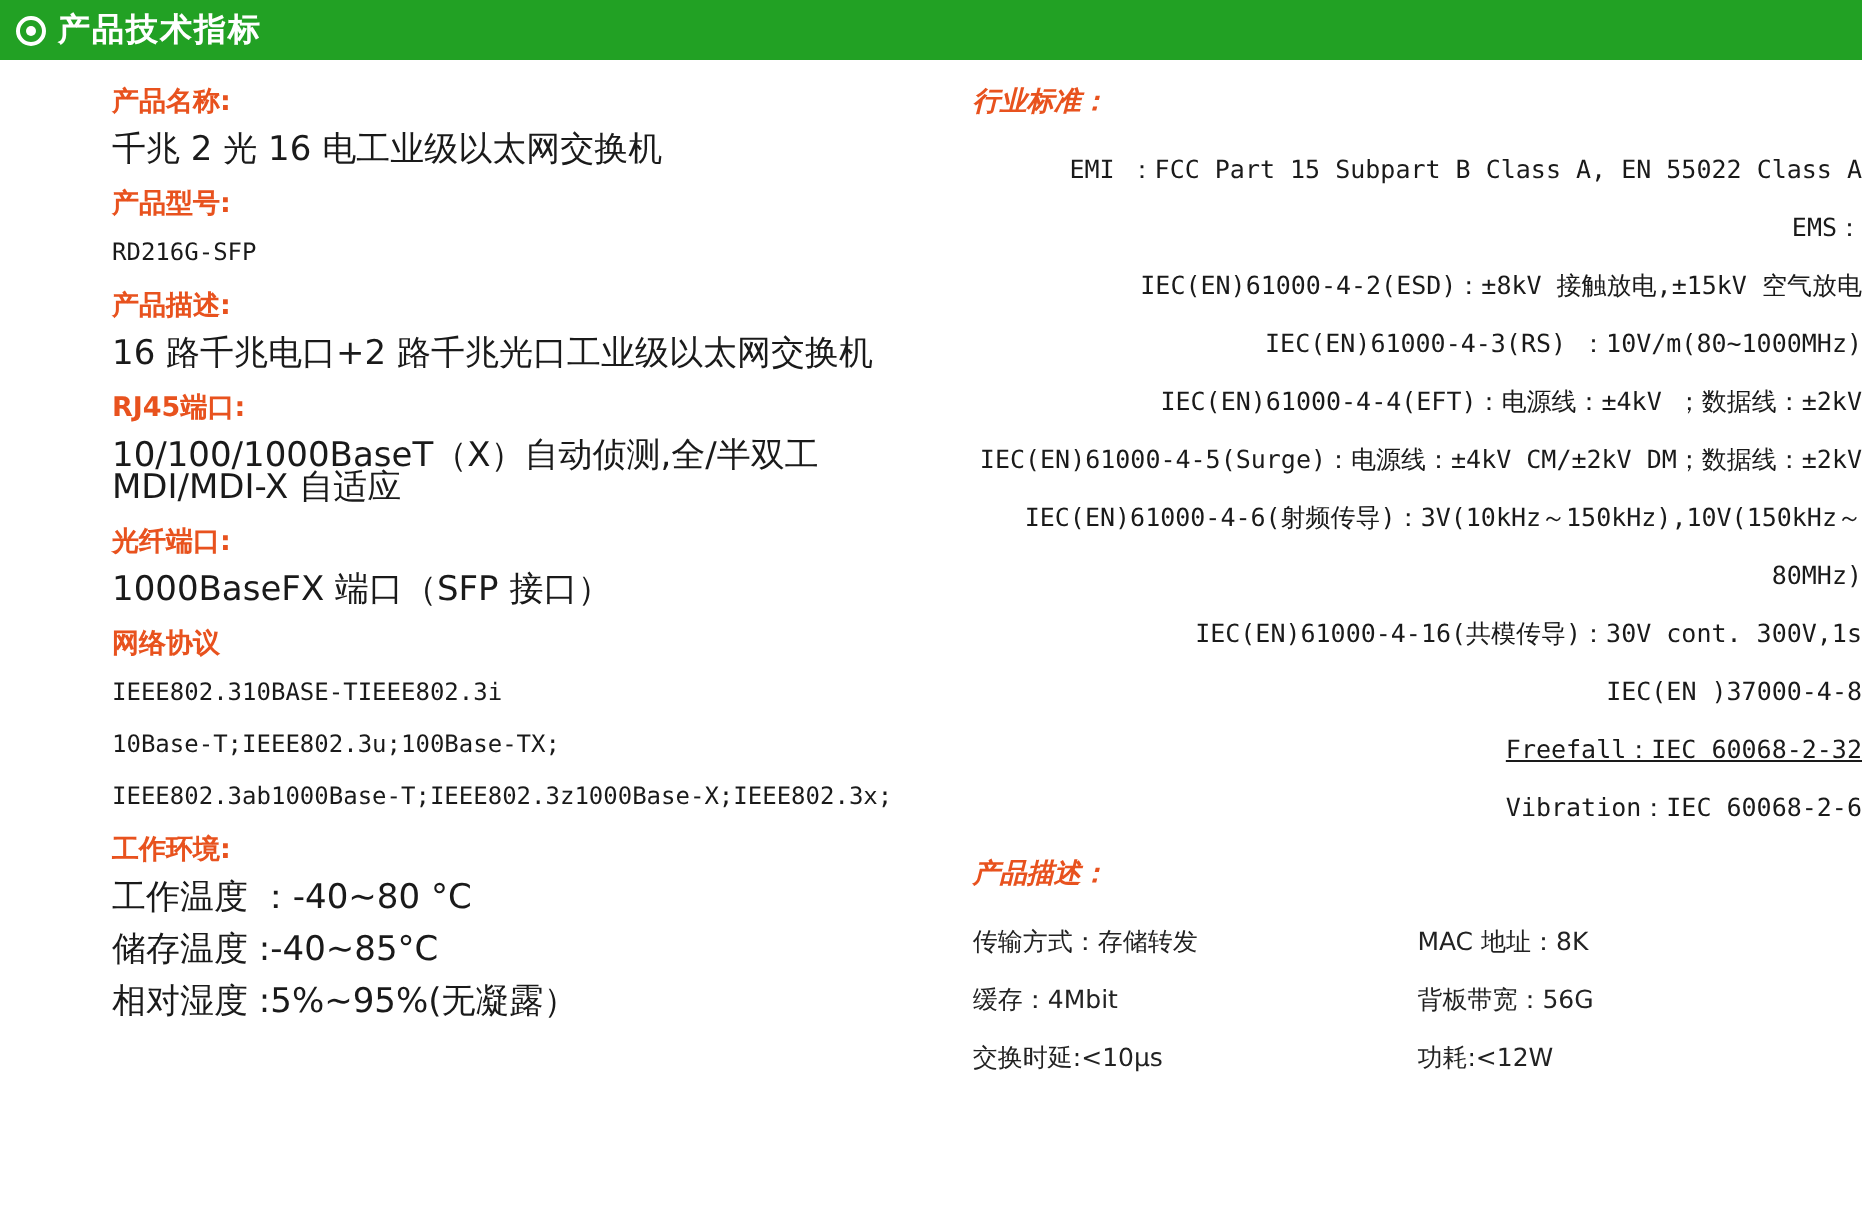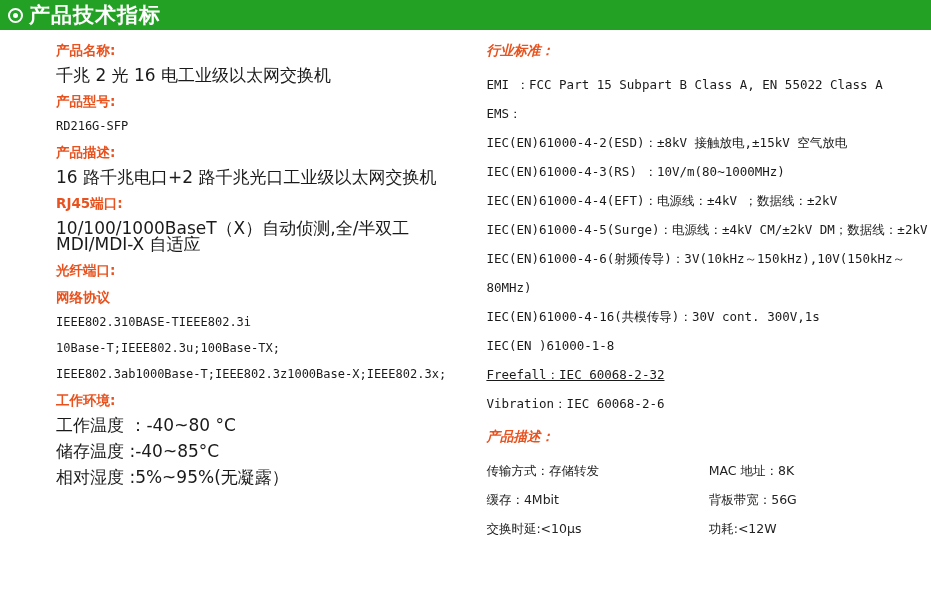--- a/index.html
+++ b/index.html
@@ -42,21 +42,21 @@
     position: absolute;
     left: 3px;
     top: 3px;
     width: 5px;
     height: 5px;
     border-radius: 50%;
     background: #ffffff;
   }
   .header-title {
     color: #ffffff;
-    font-size: 21px;
+    font-size: 16px;
     font-weight: bold;
     letter-spacing: 1px;
     font-family: "DejaVu Sans", "Liberation Sans", sans-serif;
   }
   .columns {
     display: flex;
     padding: 12px 0 0 0;
     margin-left: 48px;
   }
   .col-left {
@@ -92,20 +92,21 @@
   .mono {
     font-family: "DejaVu Sans Mono", "Liberation Mono", monospace;
     font-size: 12px;
   }
   .rline {
     font-size: 12.5px;
     color: #1a1a1a;
     line-height: 29px;
     font-family: "DejaVu Sans Mono", "Liberation Mono", monospace;
     white-space: normal;
+    text-align: right;
   }
   .rline.wrap {
     line-height: 29px;
   }
   .u {
     text-decoration: underline;
   }
   .right-title {
     margin-bottom: 10px;
     font-style: italic;
@@ -152,20 +153,21 @@
         <div class="line">16 路千兆电口+2 路千兆光口工业级以太网交换机</div>
       </div>
 
       <div class="block">
         <div class="sec-title">RJ45端口:</div>
         <div class="line">10/100/1000BaseT（X）自动侦测,全/半双工 MDI/MDI-X 自适应</div>
       </div>
 
       <div class="block">
         <div class="sec-title">光纤端口:</div>
+        <div class="line">1000BaseFX 端口（SFP 接口）</div>
       </div>
 
       <div class="block">
         <div class="sec-title">网络协议</div>
         <div class="line mono">IEEE802.310BASE-TIEEE802.3i</div>
         <div class="line mono">10Base-T;IEEE802.3u;100Base-TX;</div>
         <div class="line mono">IEEE802.3ab1000Base-T;IEEE802.3z1000Base-X;IEEE802.3x;</div>
       </div>
 
       <div class="block">
@@ -182,21 +184,21 @@
       <div class="sec-title right-title">行业标准：</div>
 
       <div class="rline">EMI ：FCC Part 15 Subpart B Class A, EN 55022 Class A</div>
       <div class="rline">EMS：</div>
       <div class="rline">IEC(EN)61000-4-2(ESD)：±8kV 接触放电,±15kV 空气放电</div>
       <div class="rline">IEC(EN)61000-4-3(RS) ：10V/m(80~1000MHz)</div>
       <div class="rline">IEC(EN)61000-4-4(EFT)：电源线：±4kV ；数据线：±2kV</div>
       <div class="rline wrap">IEC(EN)61000-4-5(Surge)：电源线：±4kV CM/±2kV DM；数据线：±2kV</div>
       <div class="rline wrap">IEC(EN)61000-4-6(射频传导)：3V(10kHz～150kHz),10V(150kHz～80MHz)</div>
       <div class="rline">IEC(EN)61000-4-16(共模传导)：30V cont. 300V,1s</div>
-      <div class="rline">IEC(EN )61000-1-8</div>
+      <div class="rline">IEC(EN )37000-4-8</div>
       <div class="rline"><span class="u">Freefall：IEC 60068-2-32</span></div>
       <div class="rline">Vibration：IEC 60068-2-6</div>
 
       <div class="sec-title right-title" style="margin-top:10px;">产品描述：</div>
 
       <div class="switch-grid">
         <div class="switch-cell">传输方式：存储转发</div>
         <div class="switch-cell">MAC 地址：8K</div>
         <div class="switch-cell">缓存：4Mbit</div>
         <div class="switch-cell">背板带宽：56G</div>

